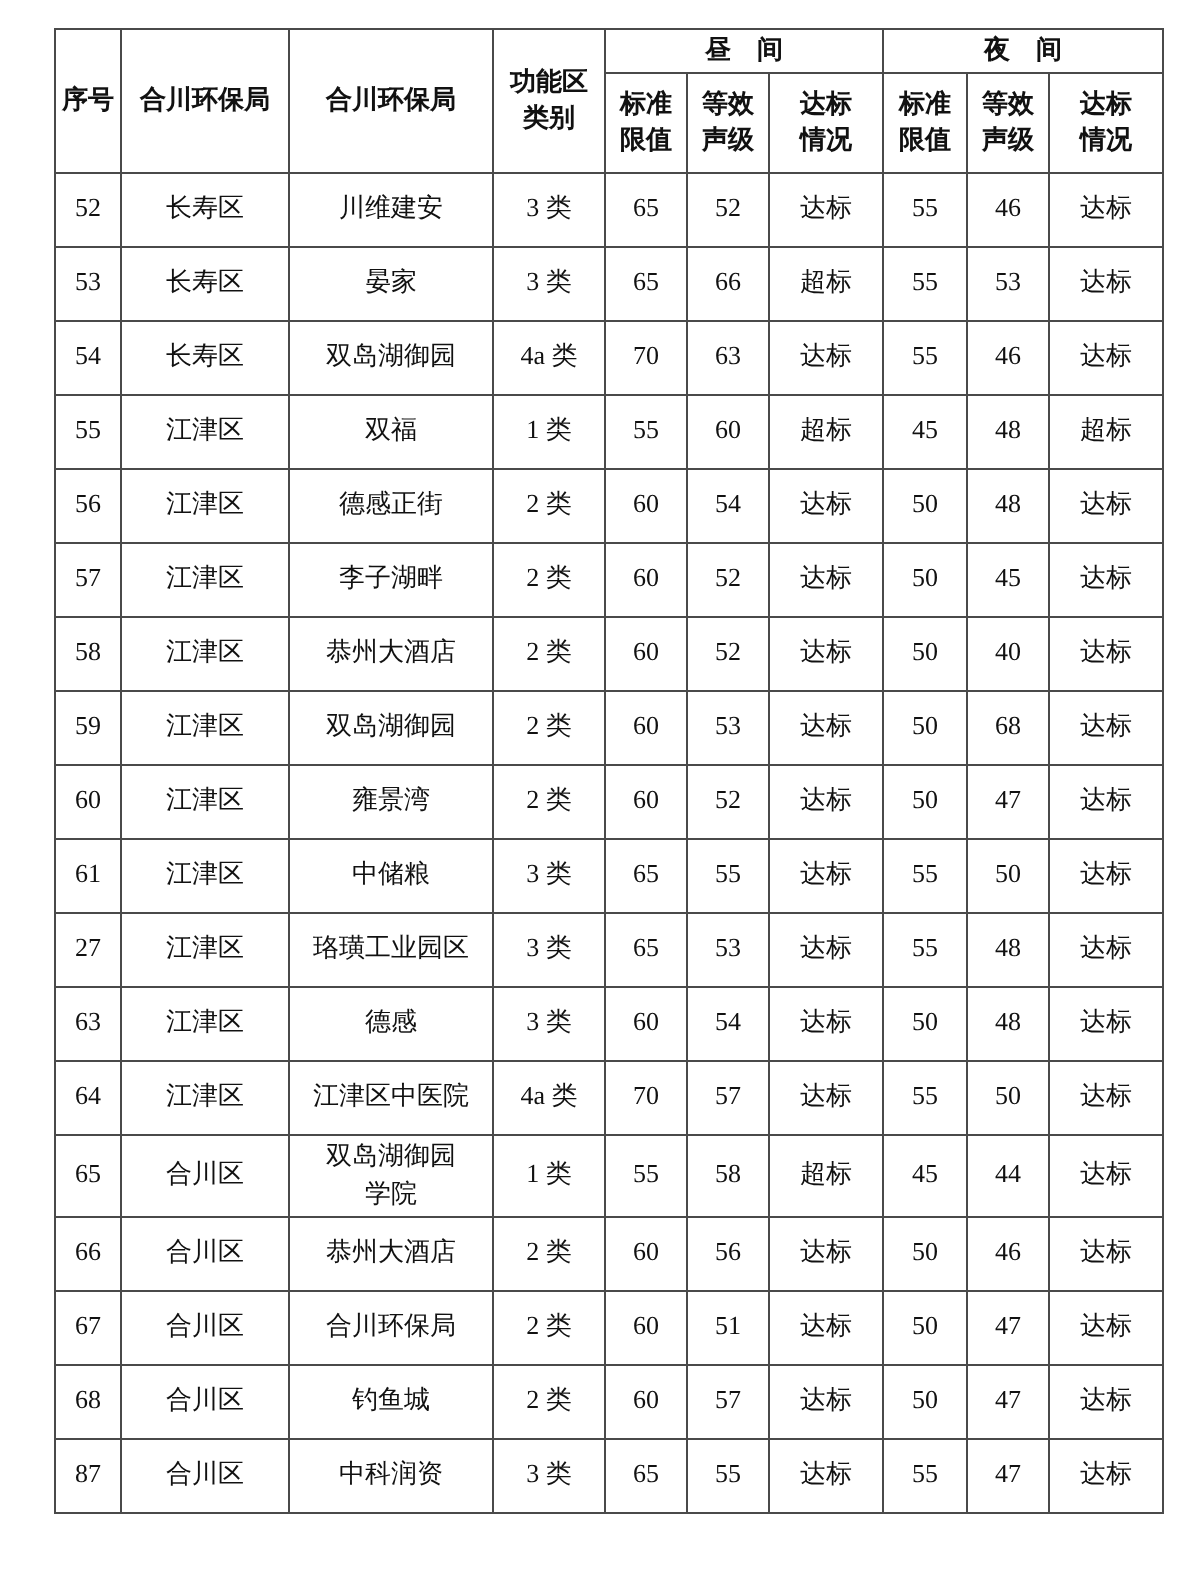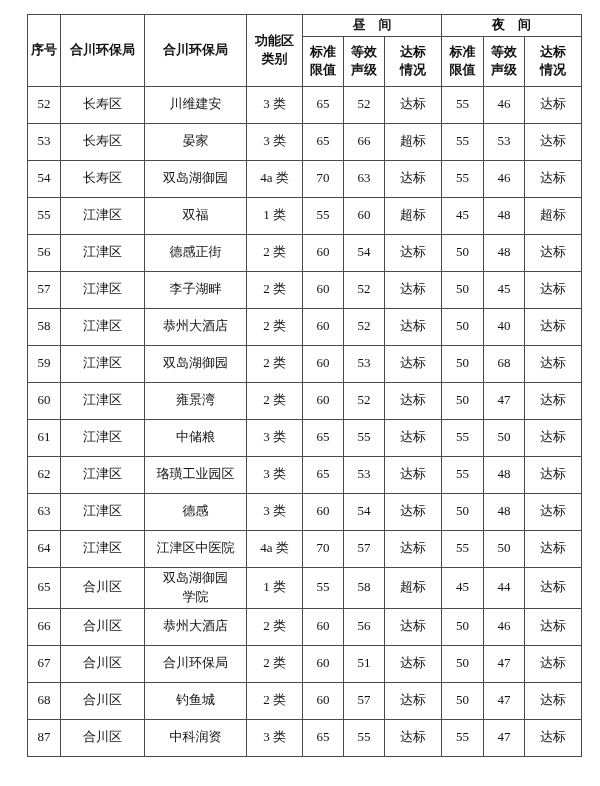--- a/index.html
+++ b/index.html
@@ -205,21 +205,21 @@
           <td>中储粮</td>
           <td>3 类</td>
           <td>65</td>
           <td>55</td>
           <td>达标</td>
           <td>55</td>
           <td>50</td>
           <td>达标</td>
         </tr>
         <tr>
-          <td>62</td>
+          <td>27</td>
           <td>江津区</td>
           <td>珞璜工业园区</td>
           <td>3 类</td>
           <td>65</td>
           <td>53</td>
           <td>达标</td>
           <td>55</td>
           <td>48</td>
           <td>达标</td>
         </tr>

